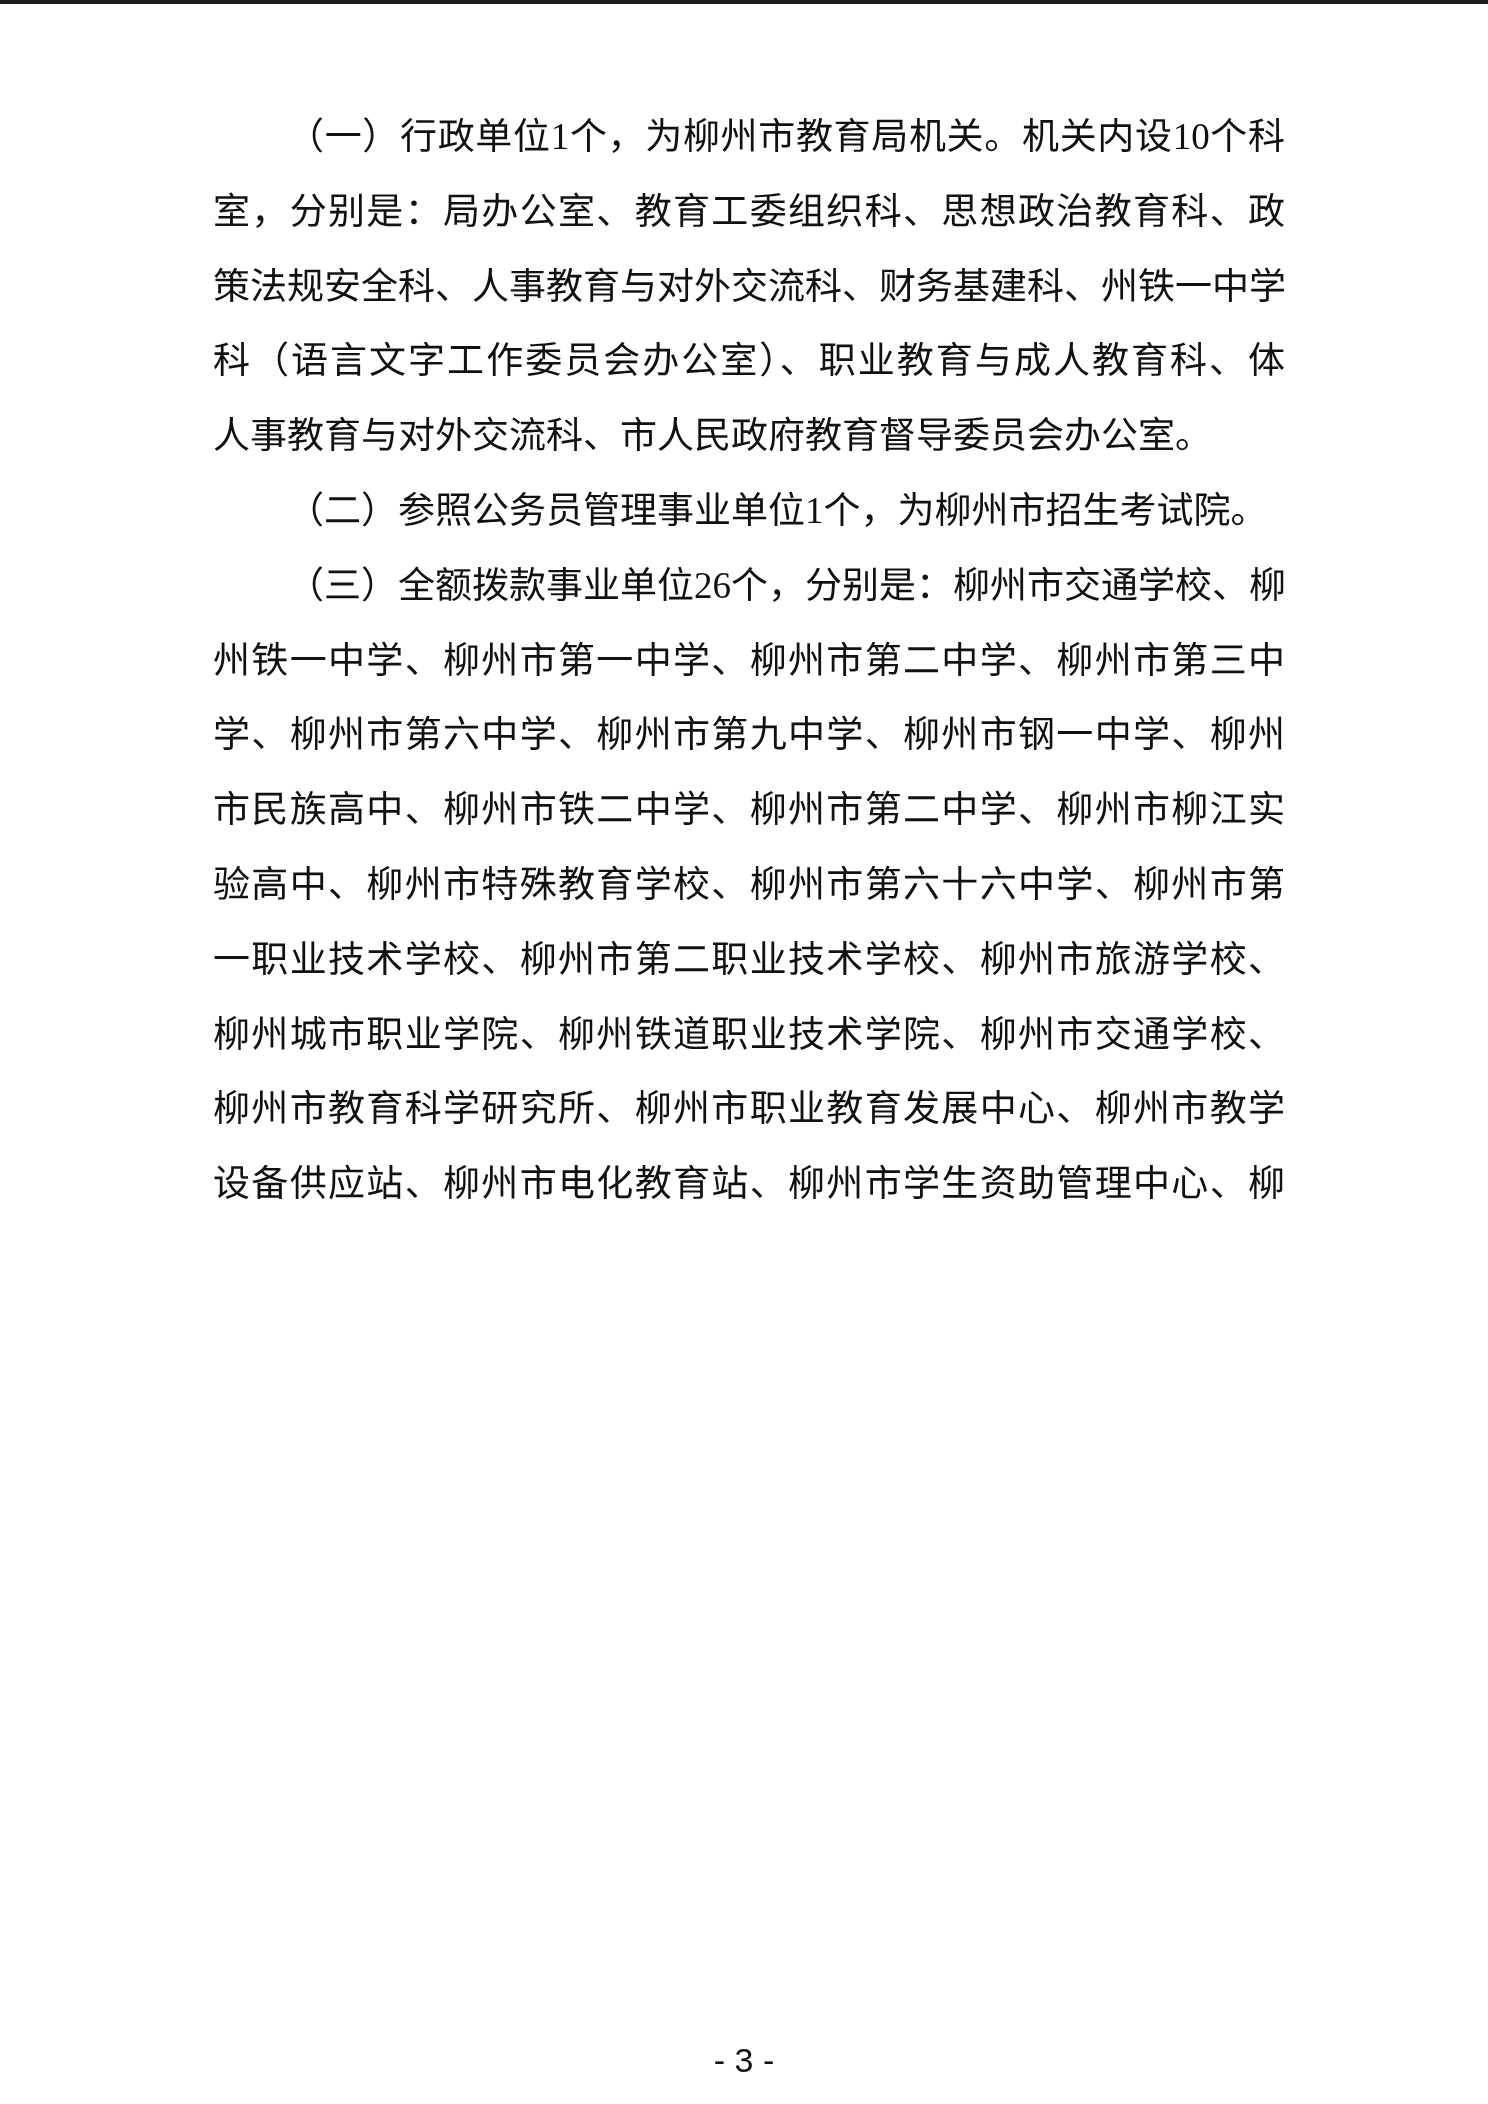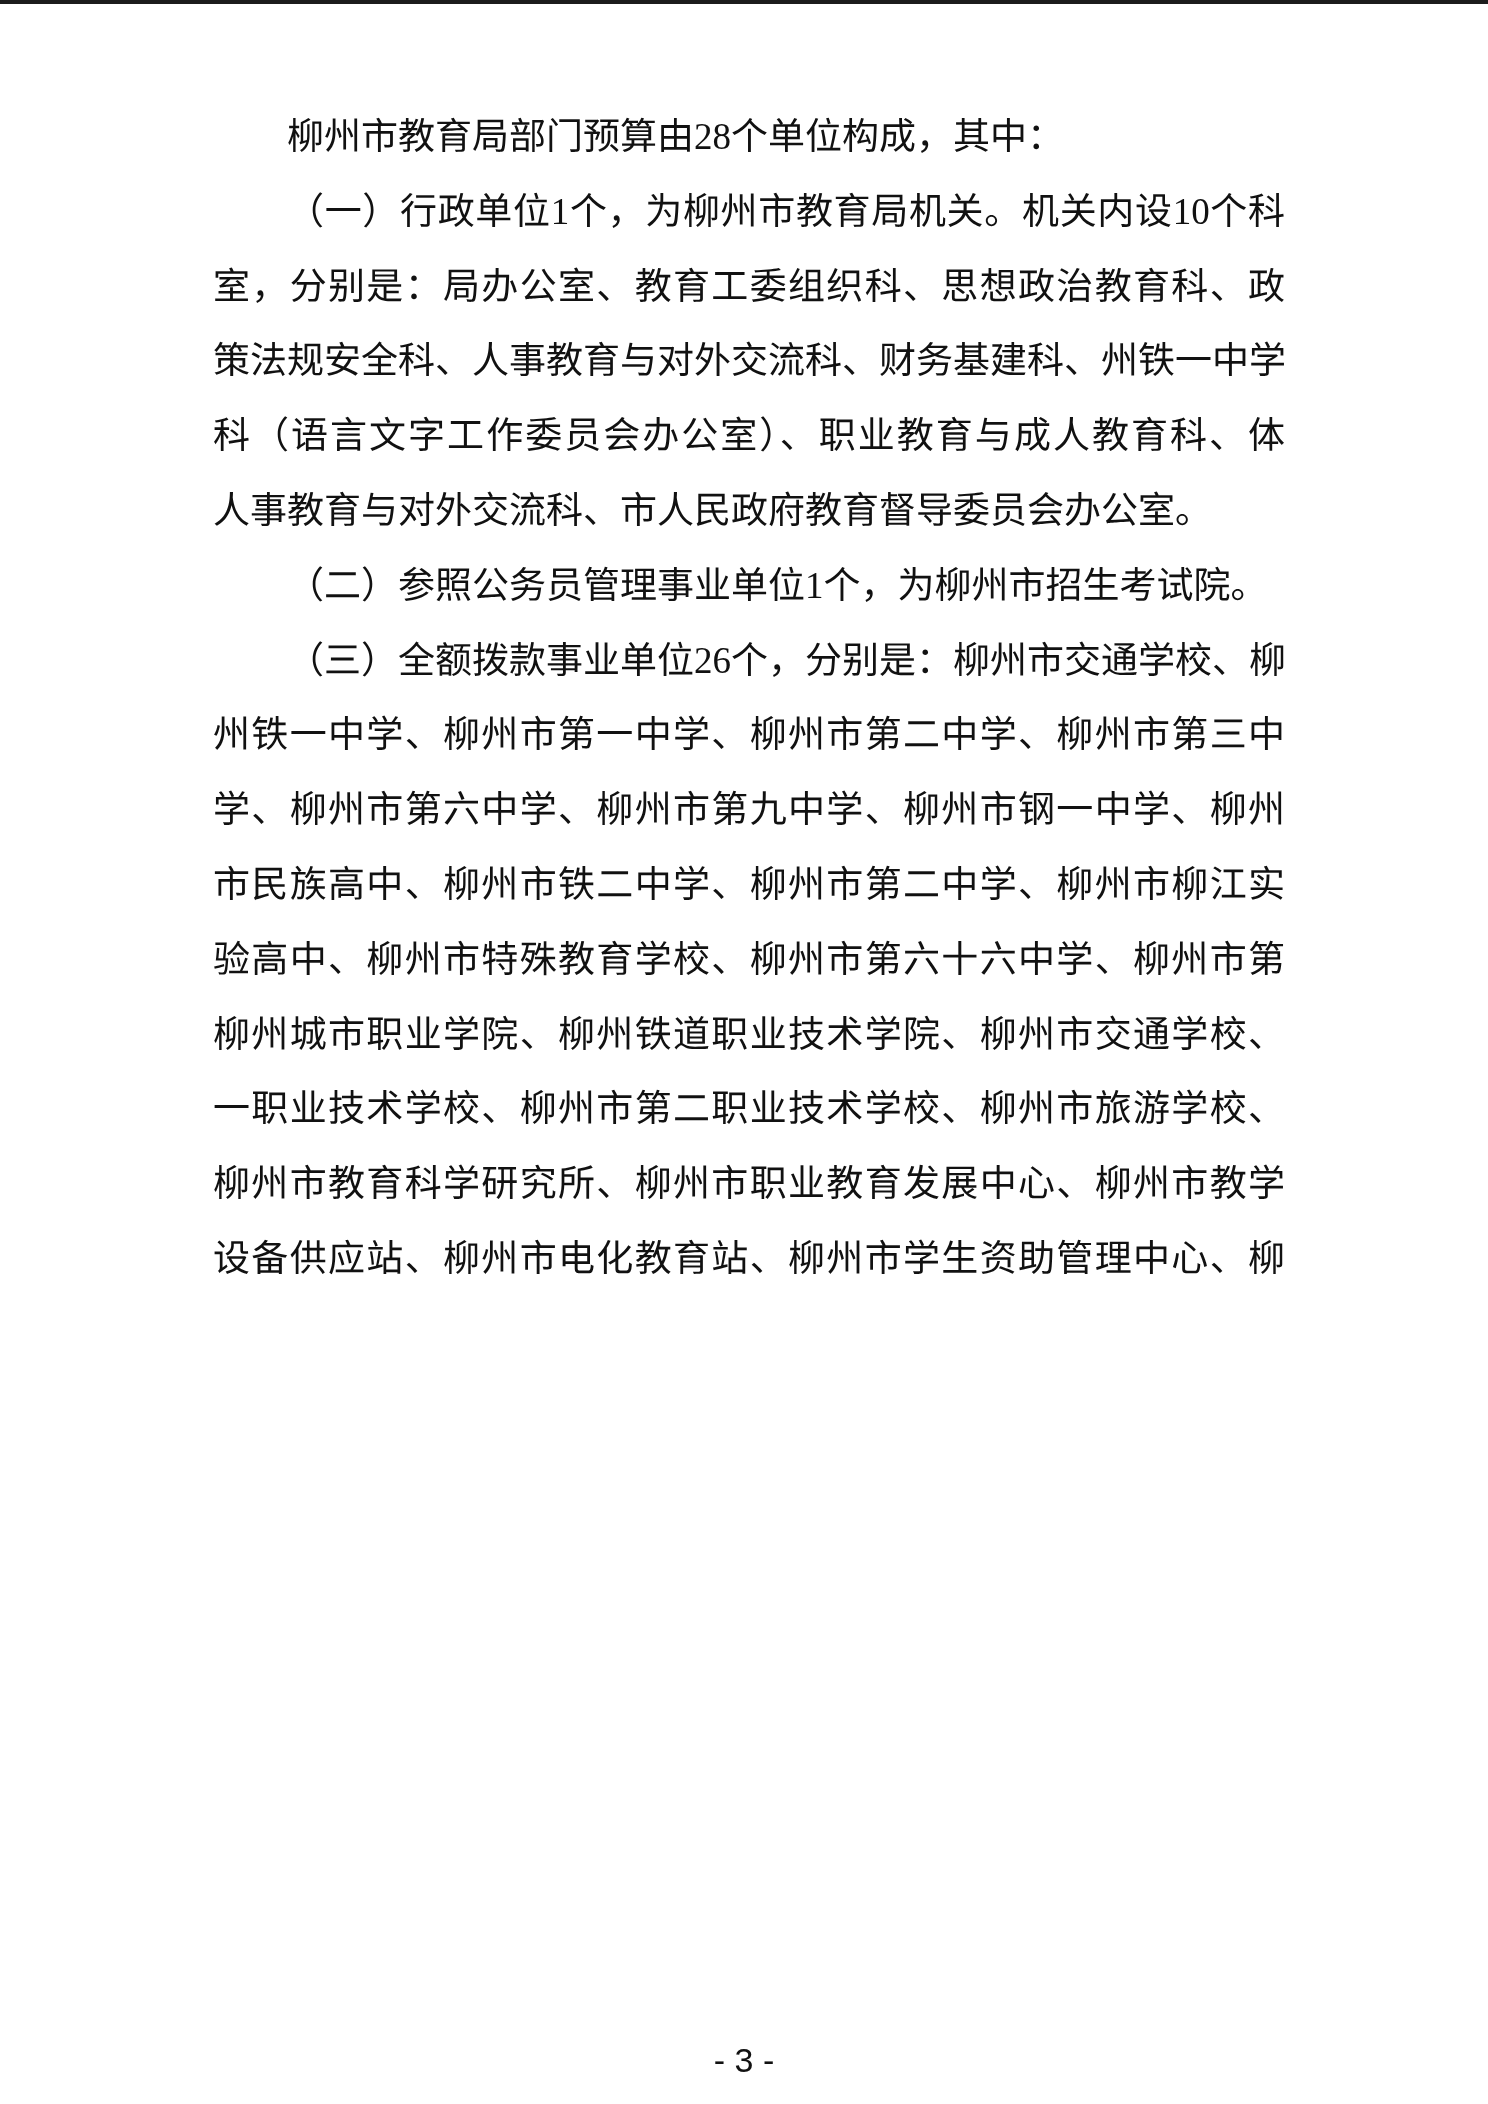--- a/index.html
+++ b/index.html
@@ -57,31 +57,30 @@
     line-height: 40px;
     color: #111111;
   }
 </style>
 </head>
 <body>
 
 <div class="top-edge"></div>
 
 <div class="text-block">
-  <div class="line ind endl">柳州市教育局部门预算由28个单位构成，其中：</div>
   <div class="line ind">（一）行政单位1个，为柳州市教育局机关。机关内设10个科</div>
   <div class="line">室，分别是：局办公室、教育工委组织科、思想政治教育科、政</div>
   <div class="line">策法规安全科、人事教育与对外交流科、财务基建科、州铁一中学</div>
   <div class="line">科（语言文字工作委员会办公室）、职业教育与成人教育科、体</div>
   <div class="line endl">人事教育与对外交流科、市人民政府教育督导委员会办公室。</div>
   <div class="line ind endl">（二）参照公务员管理事业单位1个，为柳州市招生考试院。</div>
   <div class="line ind">（三）全额拨款事业单位26个，分别是：柳州市交通学校、柳</div>
   <div class="line">州铁一中学、柳州市第一中学、柳州市第二中学、柳州市第三中</div>
   <div class="line">学、柳州市第六中学、柳州市第九中学、柳州市钢一中学、柳州</div>
   <div class="line">市民族高中、柳州市铁二中学、柳州市第二中学、柳州市柳江实</div>
   <div class="line">验高中、柳州市特殊教育学校、柳州市第六十六中学、柳州市第</div>
+  <div class="line">一职业技术学校、柳州市第二职业技术学校、柳州市旅游学校、</div>
   <div class="line">柳州城市职业学院、柳州铁道职业技术学院、柳州市交通学校、</div>
-  <div class="line">一职业技术学校、柳州市第二职业技术学校、柳州市旅游学校、</div>
   <div class="line">柳州市教育科学研究所、柳州市职业教育发展中心、柳州市教学</div>
   <div class="line">设备供应站、柳州市电化教育站、柳州市学生资助管理中心、柳</div>
 </div>
 
 <div class="footer">- 3 -</div>
 
 </body></html>

